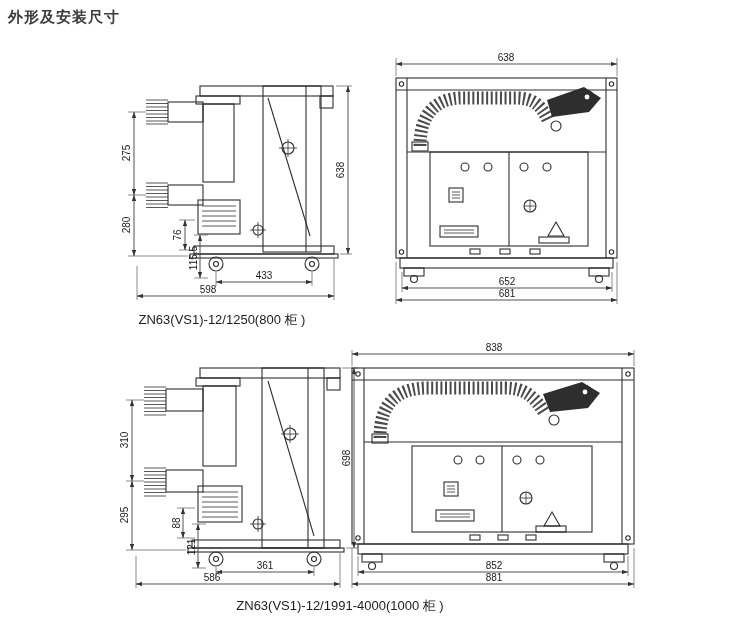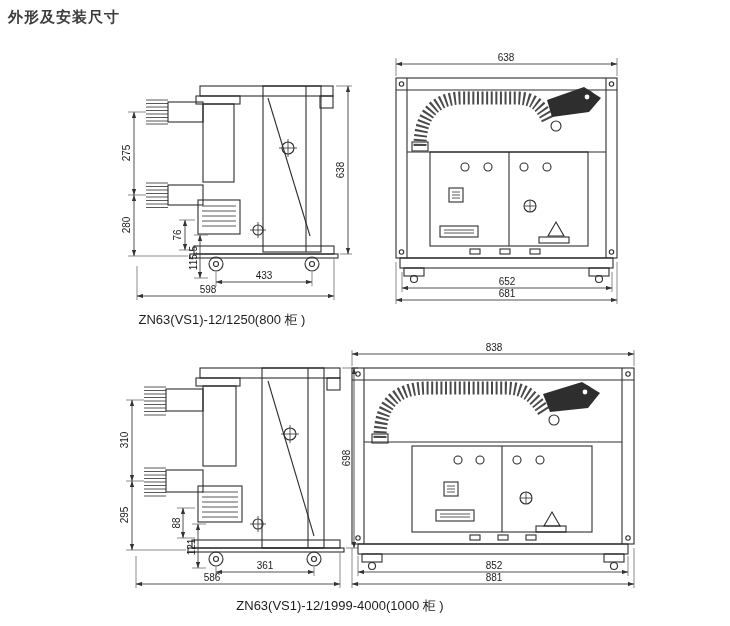--- a/index.html
+++ b/index.html
@@ -338,15 +338,15 @@
       <line class="dim" x1="358" y1="226" x2="628" y2="226" marker-start="url(#ar2)" marker-end="url(#ar2)"></line>
       <text class="dimtxt" text-anchor="middle" x="494" y="223">852</text>
 
       <line class="ext" x1="352" y1="202" x2="352" y2="242"></line>
       <line class="ext" x1="634" y1="202" x2="634" y2="242"></line>
       <line class="dim" x1="352" y1="238" x2="634" y2="238" marker-start="url(#ar2)" marker-end="url(#ar2)"></line>
       <text class="dimtxt" text-anchor="middle" x="494" y="235">881</text>
     </g>
   </svg>
 
-  <div class="caption" style="left:175px; top:597px; width:330px">ZN63(VS1)-12/1999-4000(1000 柜 )</div>
+  <div class="caption" style="left:175px; top:597px; width:330px">ZN63(VS1)-12/1991-4000(1000 柜 )</div>
 
 </div>
 
 </body></html>

